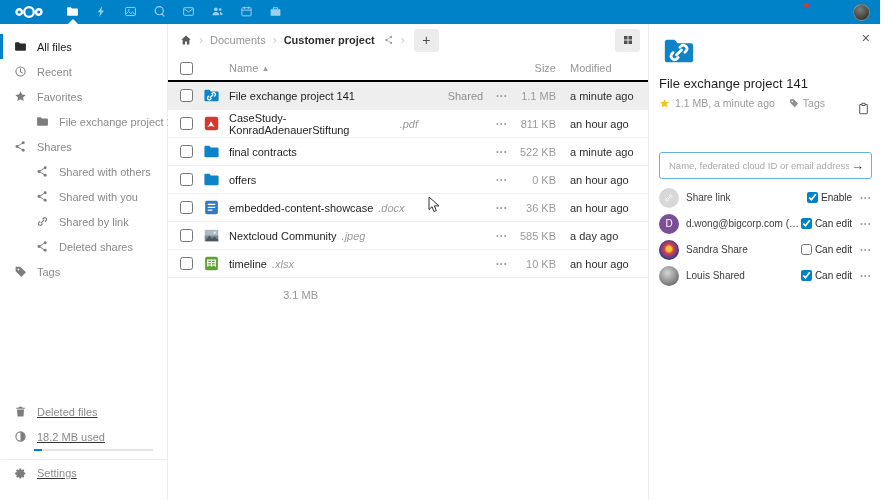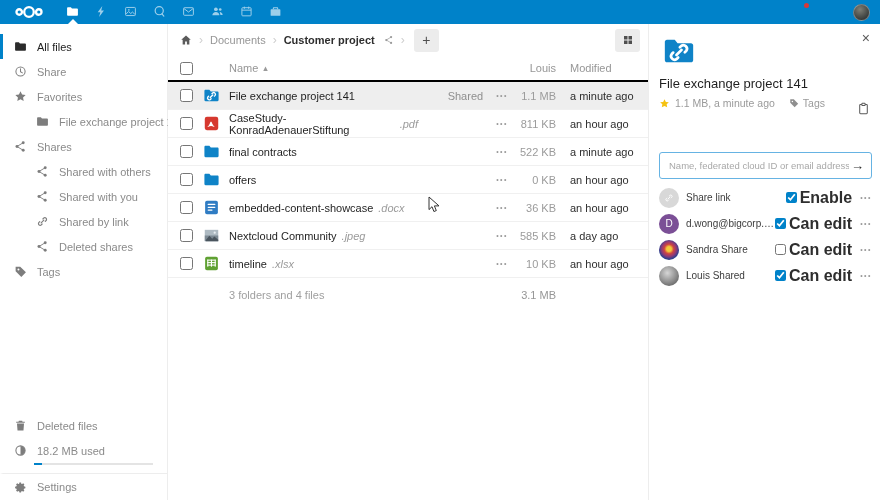--- a/index.html
+++ b/index.html
@@ -32,21 +32,21 @@
   
   .side{width:168px;flex:none;border-right:1px solid #ededed;display:flex;flex-direction:column;
         padding-top:10px;}
   .nav-item{height:25px;display:flex;align-items:center;padding-left:11px;color:#8a8a8a;
         border-left:3px solid transparent;cursor:pointer;white-space:nowrap;}
   .nav-item .nicon{width:13px;height:13px;color:#7d7d7d;margin-right:10px;flex:none;}
   .nav-item .nicon svg{width:100%;height:100%;}
   .nav-item.ind1{padding-left:33px;}
   .nav-item.active{border-left-color:#0082c9;color:#1d1d1d;}
   .nav-item.active .nicon{color:#2b2b2b;}
-  .side-foot{margin-top:auto;padding-bottom:0;}
+  .side-foot{margin-top:auto;padding-bottom:14px;text-decoration:underline;}
   .storage-bar{height:2px;background:#e4e4e4;margin:0 14px 8px 34px;position:relative;}
   .storage-bar::after{content:"";position:absolute;left:0;top:0;height:100%;width:7%;background:#0082c9;}
   .settings-row{border-top:1px solid #ededed;height:27px;}
 
   
   .main{flex:1;min-width:0;display:flex;flex-direction:column;position:relative;background:#fff;}
   .crumbs{height:32px;display:flex;align-items:center;padding:0 8px 0 12px;gap:7px;}
   .crumb-home{width:12px;height:12px;color:#5b5b5b;cursor:pointer;}
   .crumb-home svg{width:100%;height:100%;}
   .sep{color:#cfcfcf;font-size:12px;}
@@ -121,21 +121,21 @@
           align-items:center;justify-content:center;color:#fff;font-size:10px;}
   .avatar .mini-ic{color:#fff;width:10px;height:10px;}
   .avatar.link-bg{background:#d8d8d8;}
   .avatar.art{background:radial-gradient(circle at 50% 45%, #f2c83c 0 16%, #cf4440 32%,
           #8e3a78 50%, #2c3f8e 68%, #222936 100%);}
   .avatar.photo{background:radial-gradient(circle at 42% 35%, #d6d6d6, #8b8b8b 55%, #4a4a4a 100%);}
   .sname{flex:1;min-width:0;color:#3c3c3c;font-size:10px;white-space:nowrap;overflow:hidden;
          text-overflow:ellipsis;}
   .perm{display:flex;align-items:center;flex:none;cursor:pointer;}
   .perm input{width:11px;height:11px;margin:0 3px 0 0;accent-color:#0082c9;cursor:pointer;}
-  .perm span{font-size:16px;color:#2e2e2e;font-weight:bold;}
+  .perm span{font-size:10px;color:#2e2e2e;}
   .srow .dots{margin-left:8px;flex:none;}
 
   .cursor{position:absolute;left:428px;top:196px;width:12px;height:17px;pointer-events:none;z-index:9;}
 </style>
 </head>
 <body>
 
 <div class="app">
 
   <div class="hdr">
@@ -227,21 +227,21 @@
               </svg></span>
     <span>All files</span>
   </div>
           <div class="nav-item">
     <span class="nicon"><svg viewBox="0 0 24 24">
                 <g fill="none" stroke="currentColor" stroke-width="1.9">
                   <circle cx="12" cy="12" r="8.5"></circle>
                   <path d="M12 7v5.5l3.5 2" stroke-linecap="round"></path>
                 </g>
               </svg></span>
-    <span>Share</span>
+    <span>Recent</span>
   </div>
           <div class="nav-item">
     <span class="nicon"><svg viewBox="0 0 24 24">
                 <path fill="currentColor" d="M12 2.5l2.9 6 6.6.9-4.8 4.5 1.2 6.5L12 17.3l-5.9 3.1 1.2-6.5L2.5 9.4l6.6-.9z"></path>
               </svg></span>
     <span>Favorites</span>
   </div>
           <div class="nav-item ind1">
     <span class="nicon"><svg viewBox="0 0 24 24">
                 <path fill="currentColor" d="M2 5.5C2 4.7 2.7 4 3.5 4H9l2 2.5h9.5c.8 0 1.5.7 1.5 1.5v10.5c0 .8-.7 1.5-1.5 1.5h-17C2.7 20 2 19.3 2 18.5z"></path>
@@ -367,21 +367,21 @@
       </div>
 
       <div class="list-hdr">
         <input type="checkbox" class="chk" style="">
         <span class="col-spacer"></span>
         <span class="col-name">
           <span>Name</span>
           <span class="sort">▴</span>
         </span>
         <span class="col-actions"></span>
-        <span class="col-size">Louis</span>
+        <span class="col-size">Size</span>
         <span class="col-mod">Modified</span>
       </div>
 
       <div id="file-rows">
           <div class="frow selected">
     <input type="checkbox" class="chk" style="">
     <span class="ficon">
       <span class="ficon-main"><svg viewBox="0 0 24 24">
                   <path fill="#0f83c7" d="M2 5.5C2 4.7 2.7 4 3.5 4H9l2 2.5h9.5c.8 0 1.5.7 1.5 1.5v10.5c0 .8-.7 1.5-1.5 1.5h-17C2.7 20 2 19.3 2 18.5z"></path>
                   <g fill="none" stroke="#fff" stroke-width="1.9" stroke-linecap="round">
@@ -540,21 +540,20 @@
 
       <span class="mini-ic share-act"></span>
       <span class="dots">•••</span>
     </span>
     <span class="rsize">10 KB</span>
     <span class="rmod">an hour ago</span>
   </div>
         </div>
 
       <div class="summary">
-        <span class="sum-text">3 folders and 4 files</span>
         <span class="sum-actions"></span>
         <span class="col-size">3.1 MB</span>
         <span class="col-mod"></span>
       </div>
     </div>
 
     <div class="details">
       <span class="d-close">×</span>
       <span class="d-clip"><svg viewBox="0 0 24 24">
             <g fill="none" stroke="currentColor" stroke-width="1.9">

